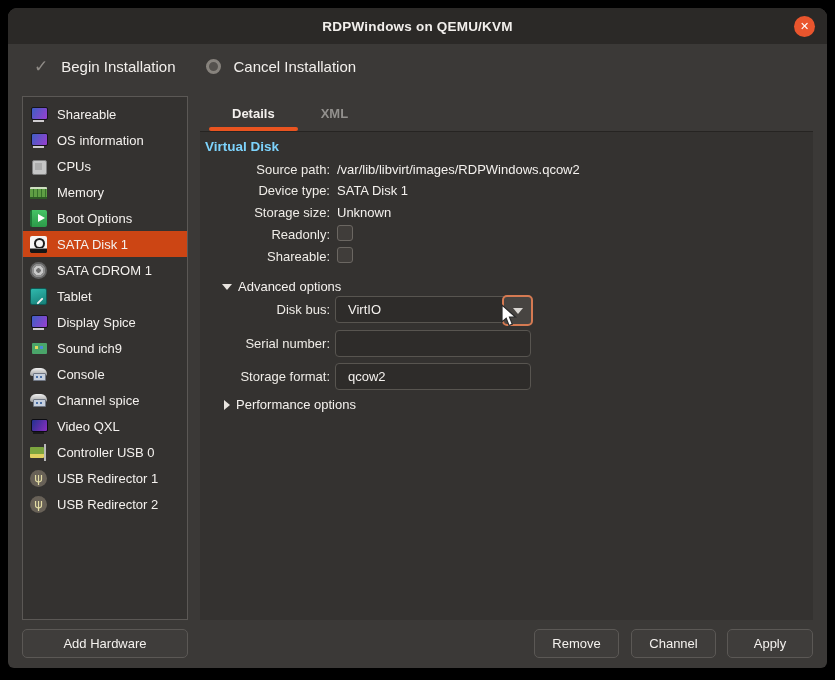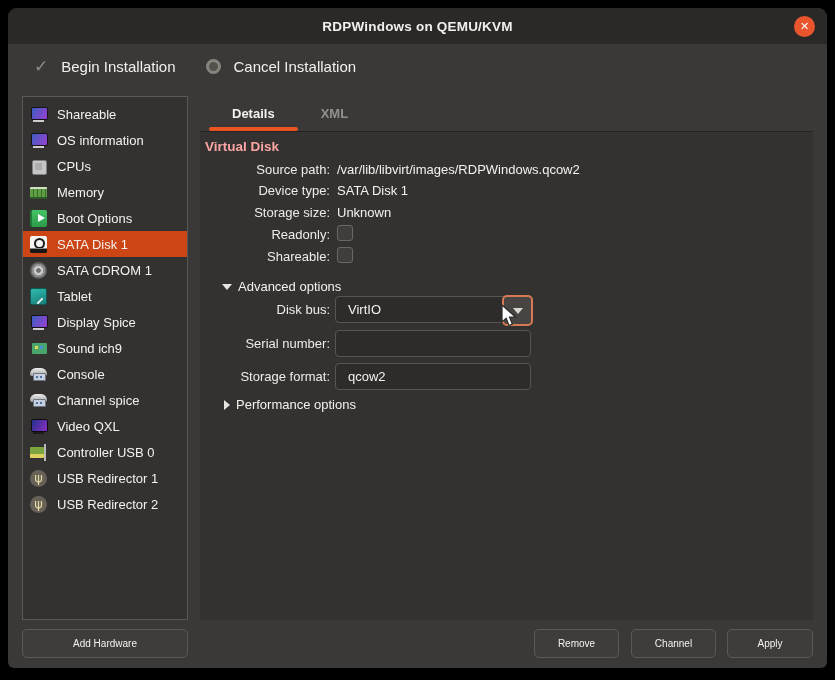--- a/index.html
+++ b/index.html
@@ -76,39 +76,39 @@
   .ic-video::after { content:""; position:absolute; left:3px; bottom:1px; width:11px; height:2px; background:#1a1a1a; }
   .ic-usbctrl::before { content:""; position:absolute; left:0; top:3px; width:14px; height:11px;
       background:repeating-linear-gradient(180deg,#7da53f 0 7px,#e0d060 7px 11px); border-radius:1px; }
   .ic-usbctrl::after { content:""; position:absolute; right:1px; top:0; width:2px; height:17px; background:#b8b8b8; }
   .ic-usb { background:#686157; border-radius:50%; color:#e3dca4; font-size:13px; line-height:16px;
       text-align:center; font-family:"DejaVu Sans",sans-serif; }
   .ic-usb::after { content:"\03C8"; }
 
   
   .btn { position:absolute; height:29px; background:#3f3d3b; border:1px solid #5b5855; border-radius:5px;
-         color:#f4f1ee; font-size:10px; display:flex; align-items:center; justify-content:center; cursor:default; }
+         color:#f4f1ee; font-size:13px; display:flex; align-items:center; justify-content:center; cursor:default; }
   .btn-addhw { left:14px; top:621px; width:166px; }
   .btn-remove { left:526px; top:621px; width:85px; }
   .btn-cancel { left:623px; top:621px; width:85px; }
   .btn-apply  { left:719px; top:621px; width:86px; }
 
   
   .tabbar { position:absolute; left:192px; top:88px; width:613px; height:35px; display:flex; }
   .tab { height:100%; padding:0 23px; display:flex; align-items:center; justify-content:center;
          font-size:13px; font-weight:bold; position:relative; }
   .tab.active { color:#f4f1ee; margin-left:9px; }
   .tab.active::after { content:""; position:absolute; left:0; right:0; bottom:0; height:4px;
          background:#e95420; border-radius:2px; }
   .tab.inactive { color:#92908d; }
   .page { position:absolute; left:192px; top:123px; width:613px; height:489px;
           background:#343230; border-top:1px solid #262422; }
 
   
-  .heading { position:absolute; left:197px; top:131px; color:#fca5a5; font-size:13.5px; font-weight:bold; }
+  .heading { position:absolute; left:197px; top:131px; color:#7dd3fc; font-size:13.5px; font-weight:bold; }
   .flabel { position:absolute; width:125px; text-align:right; color:#efece7; font-size:13px; white-space:nowrap; }
   .fvalue { position:absolute; left:329px; color:#f4f1ee; font-size:13px; white-space:nowrap; }
   .checkbox { position:absolute; left:329px; width:16px; height:16px; background:#403d3a;
               border:1px solid #6b6762; border-radius:3px; }
 
   .expander { position:absolute; display:flex; align-items:center; gap:6px; color:#f4f1ee; font-size:13px; }
   .tri-down { width:0; height:0; border-left:5px solid transparent; border-right:5px solid transparent;
               border-top:6px solid #e8e4df; }
   .tri-right { width:0; height:0; border-top:5px solid transparent; border-bottom:5px solid transparent;
                border-left:6px solid #e8e4df; }

